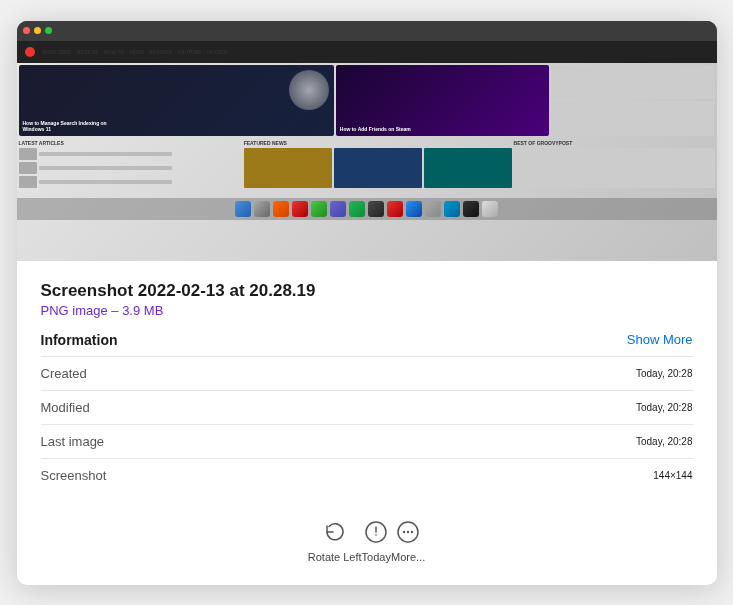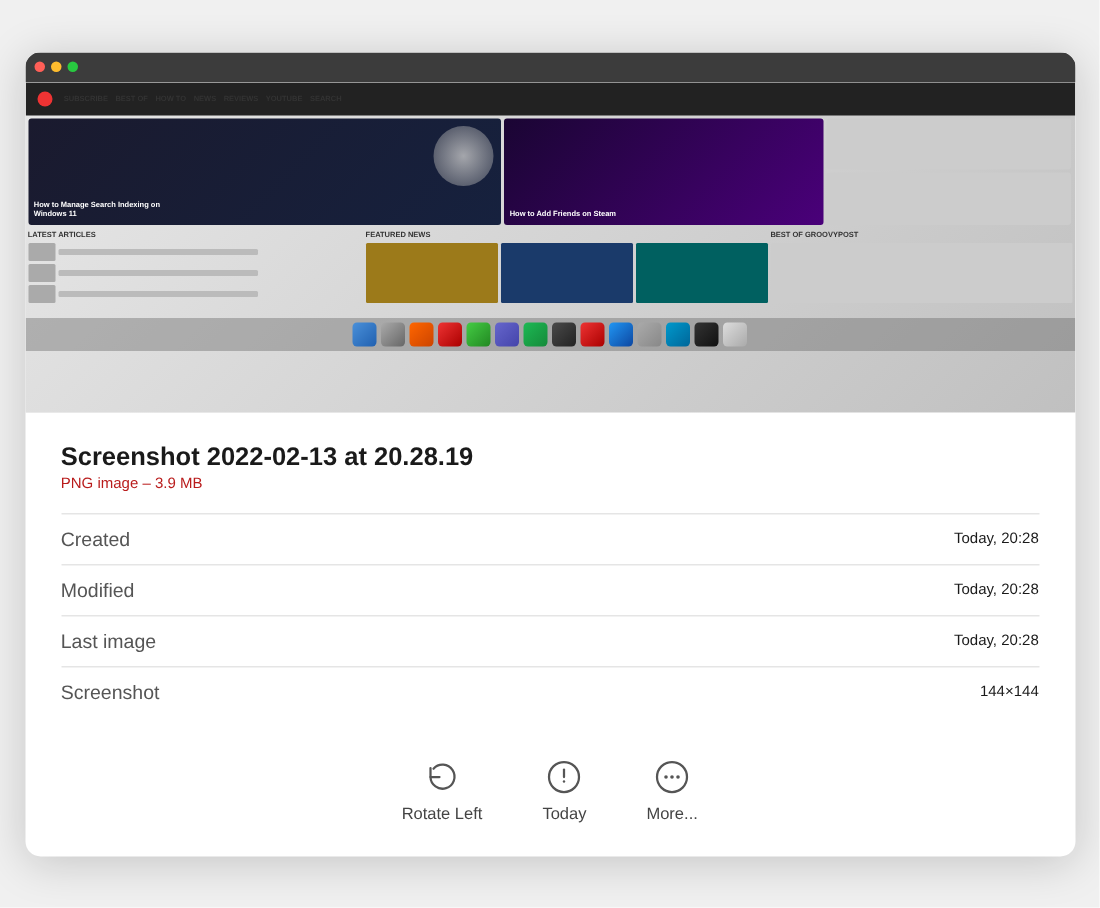--- a/index.html
+++ b/index.html
@@ -214,22 +214,22 @@
     .info-section {
       padding: 20px 24px 0 24px;
     }
     .file-title {
       font-size: 17px;
       font-weight: 700;
       color: #1a1a1a;
       margin-bottom: 2px;
     }
     .file-subtitle {
-      font-size: 10px;
-      color: #b91c1c;
+      font-size: 13px;
+      color: #6d28d9;
       margin-bottom: 14px;
     }
     .info-header {
       display: flex;
       justify-content: space-between;
       align-items: center;
       margin-bottom: 8px;
     }
     .info-label {
       font-size: 14px;
@@ -259,21 +259,20 @@
       color: #555;
     }
     .info-row-value {
       font-size: 10px;
       color: #1a1a1a;
     }
     
     .bottom-toolbar {
       display: flex;
       justify-content: center;
-      gap: 40px;
       padding: 18px 0 22px 0;
       margin-top: 8px;
     }
     .toolbar-btn {
       display: flex;
       flex-direction: column;
       align-items: center;
       gap: 5px;
       cursor: pointer;
       background: none;
@@ -397,20 +396,24 @@
           <div class="dock-icon" style="background:linear-gradient(135deg,#ddd,#aaa)"></div>
         </div>
       </div>
     </div>
   </div>
 
   <div class="info-section">
     <div class="file-title">Screenshot 2022-02-13 at 20.28.19</div>
     <div class="file-subtitle">PNG image – 3.9 MB</div>
 
+    <div class="info-header">
+      <span class="info-label">Information</span>
+      <button class="show-more-btn">Show More</button>
+    </div>
 
     <div class="info-table">
       <div class="info-row">
         <span class="info-row-label">Created</span>
         <span class="info-row-value">Today, 20:28</span>
       </div>
       <div class="info-row">
         <span class="info-row-label">Modified</span>
         <span class="info-row-value">Today, 20:28</span>
       </div>

